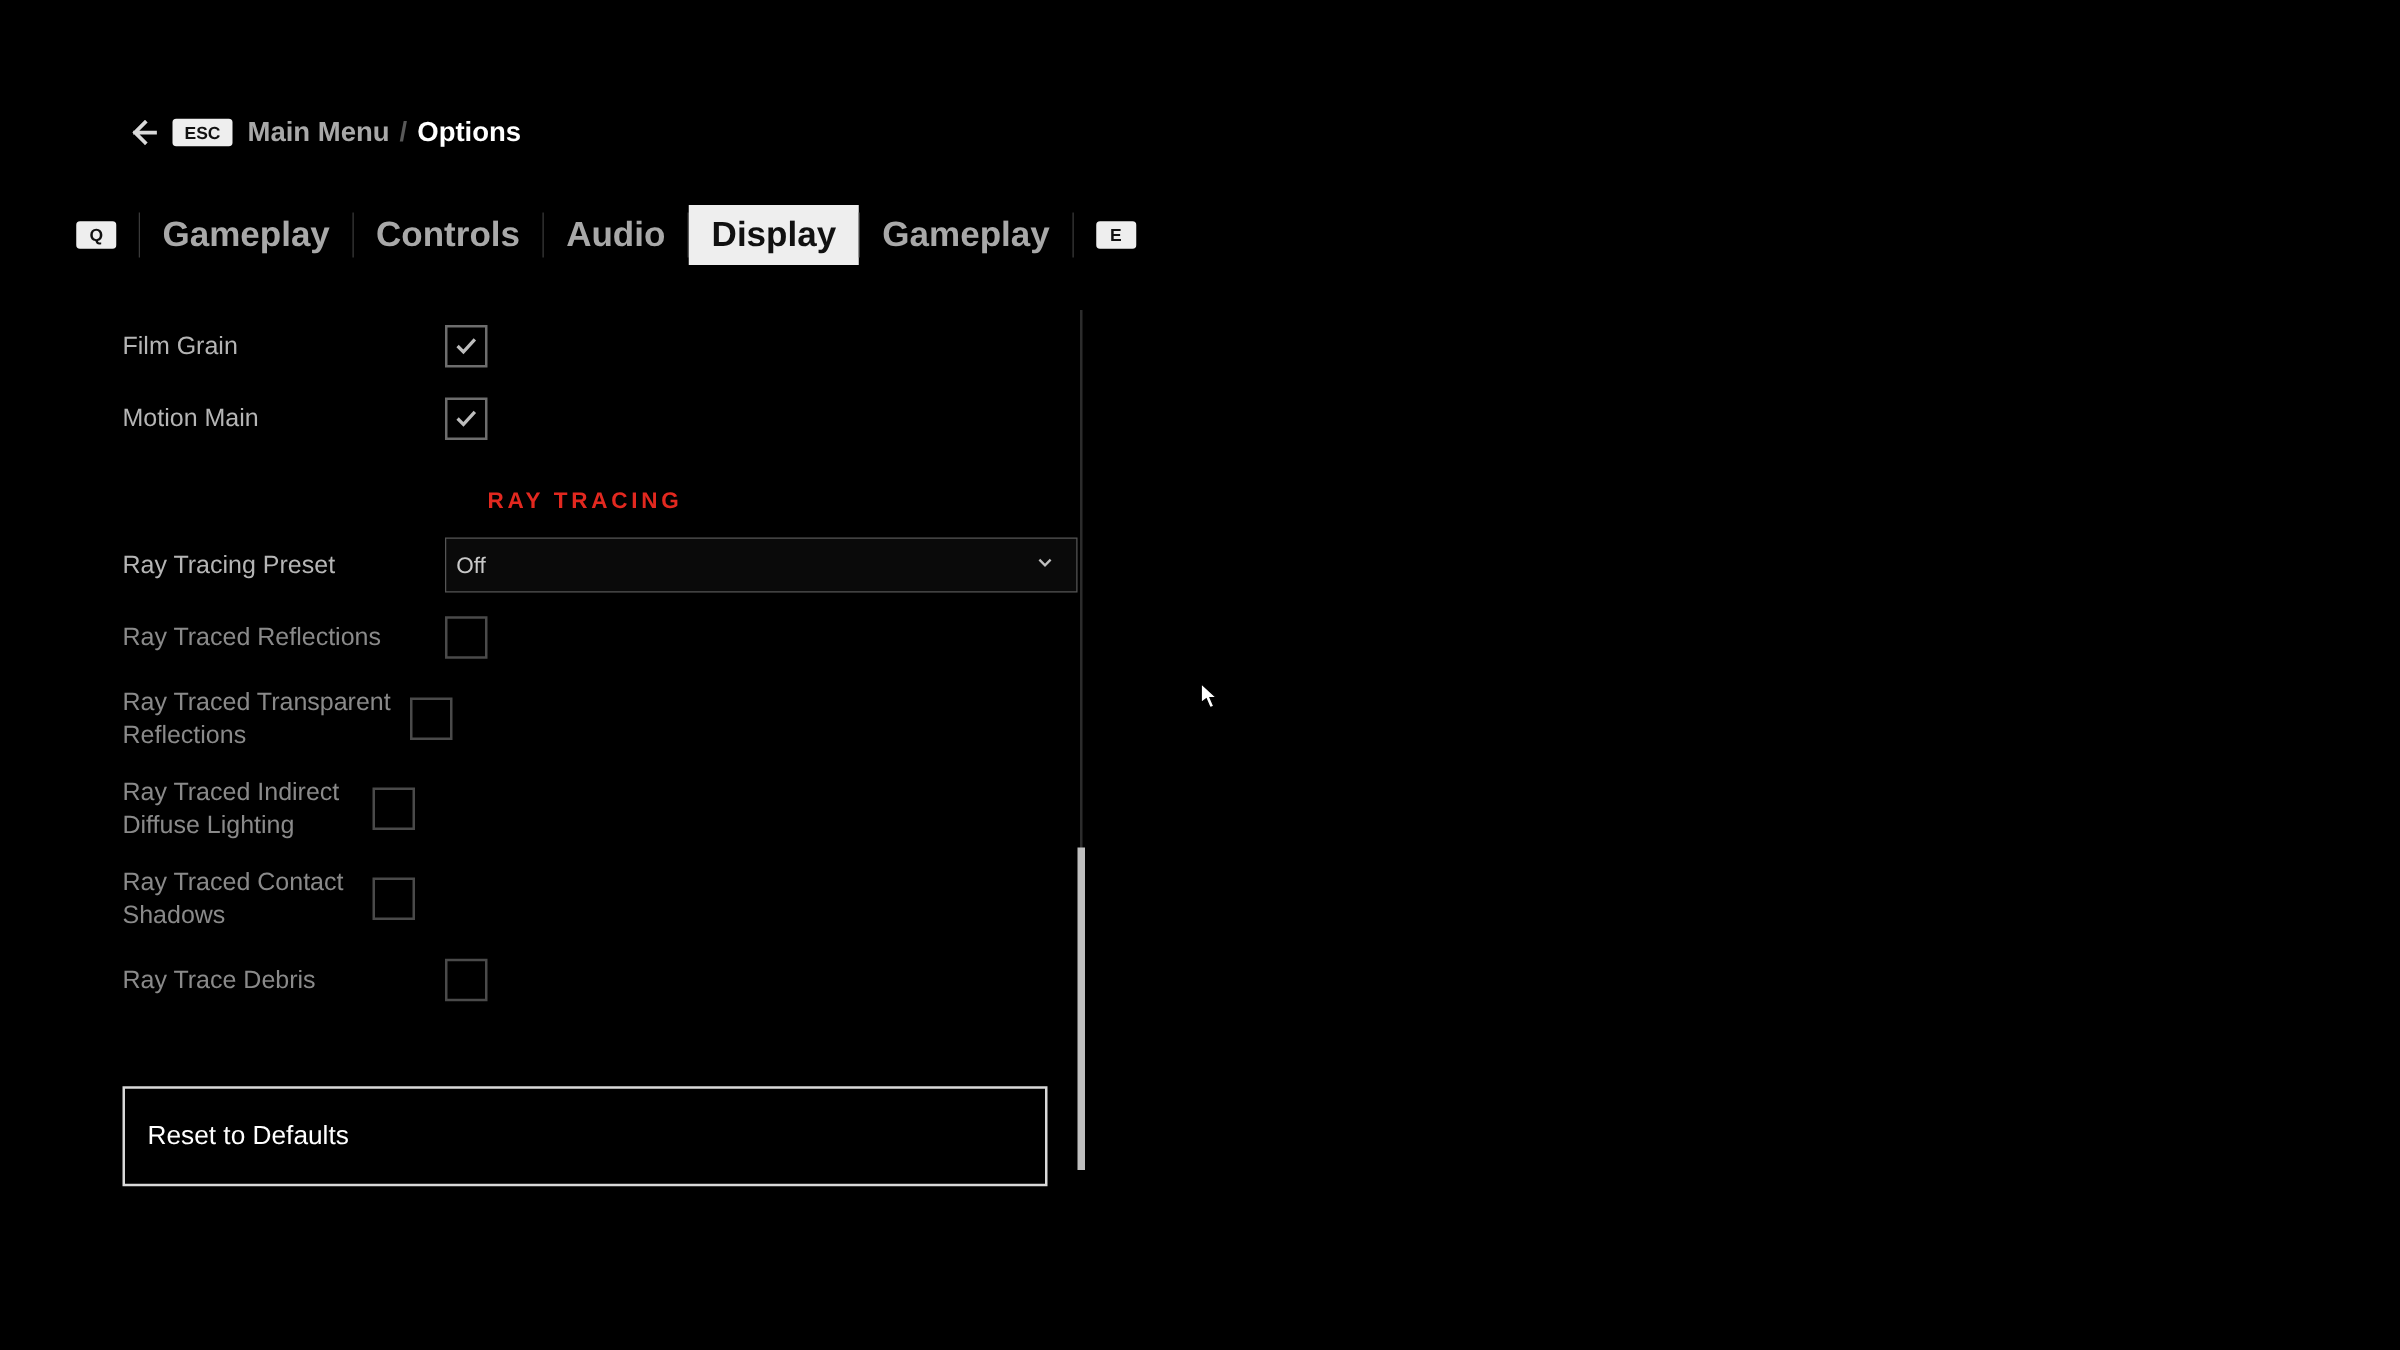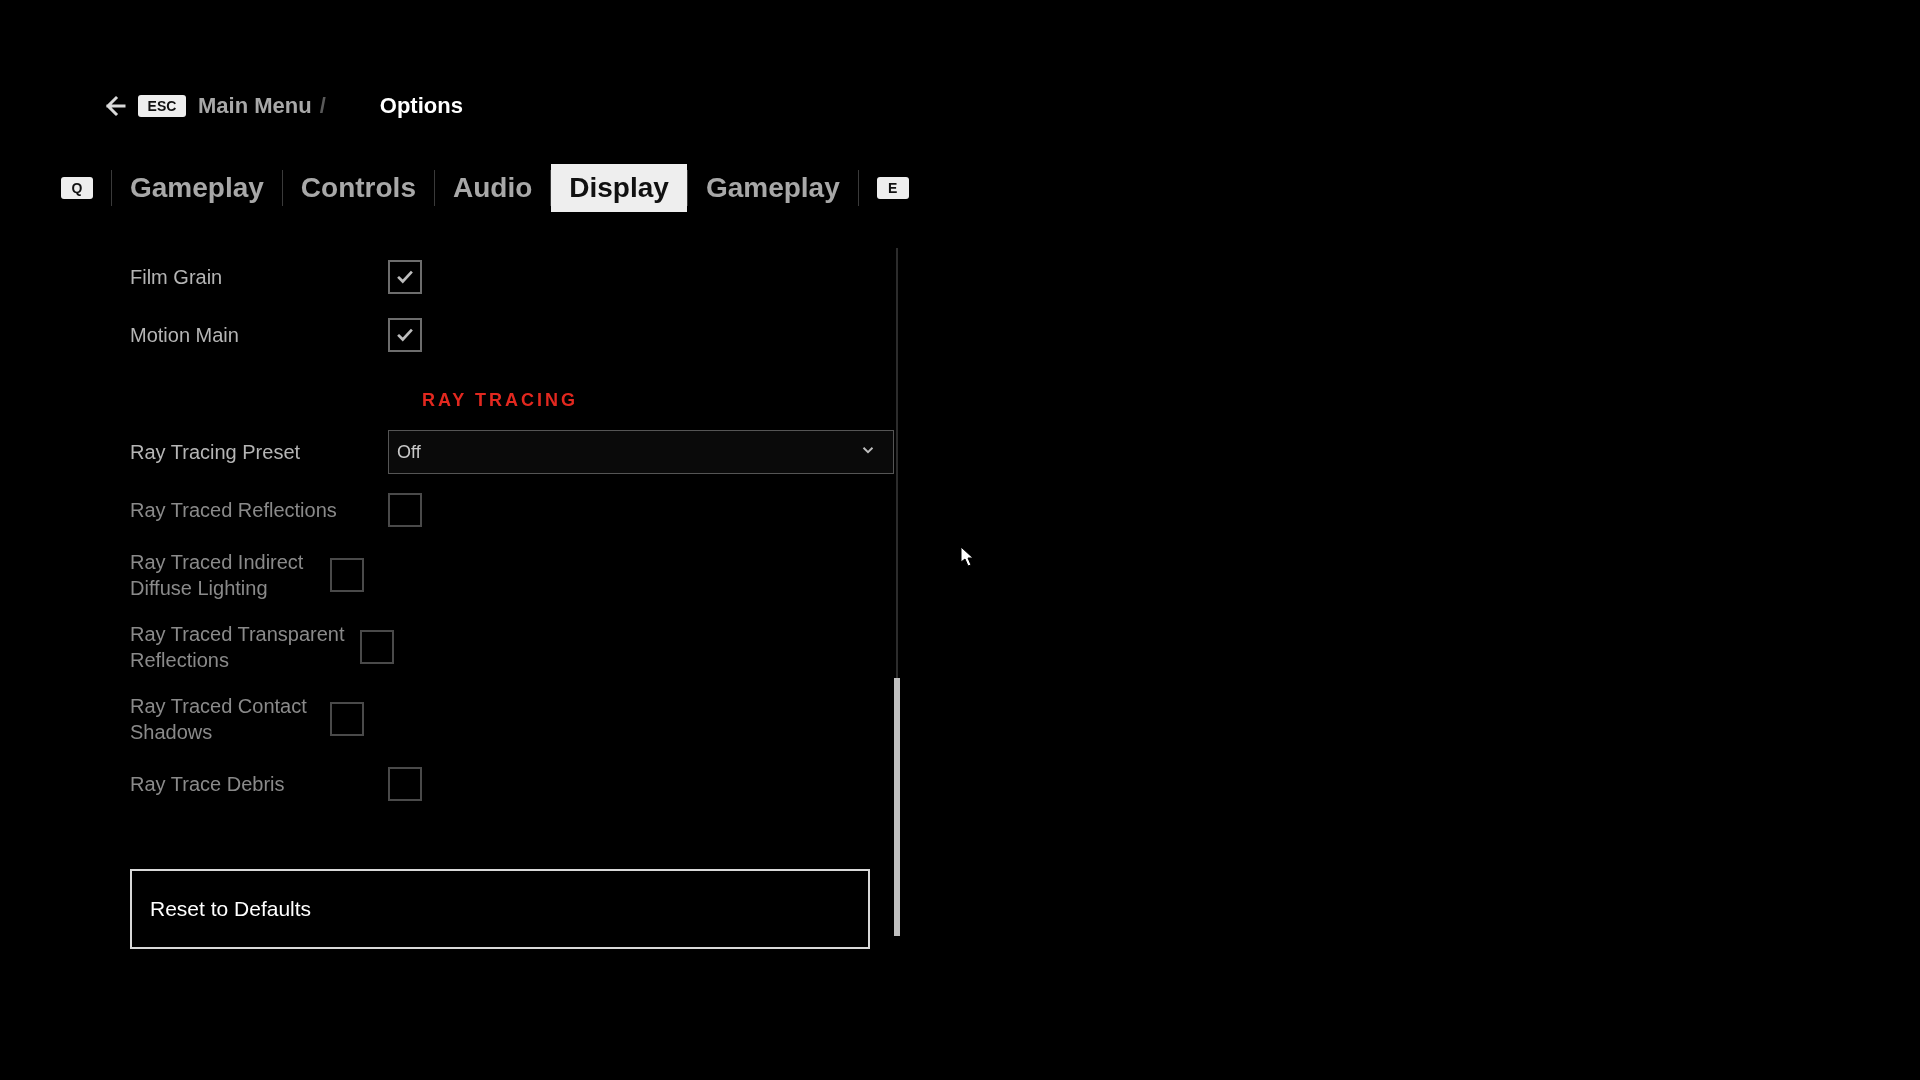--- a/index.html
+++ b/index.html
@@ -25,32 +25,32 @@
 
   .screen{position:relative;width:1920px;height:1080px;}
 
   
   .breadcrumb{position:absolute;left:102px;top:91px;height:30px;display:flex;align-items:center;font-size:22px;font-weight:700;letter-spacing:0px;}
   .arrow-back{width:24px;height:24px;display:flex;align-items:center;justify-content:center;color:var(--text);margin-right:12px;}
   .arrow-back svg{width:24px;height:24px;display:block;}
   .keycap{display:inline-flex;align-items:center;justify-content:center;background:var(--key-bg);color:var(--key-text);font-weight:700;font-size:14px;height:22px;min-width:36px;padding:0 6px;border-radius:3px;margin-right:12px;}
   .crumb-main{color:var(--text-dim);}
   .crumb-sep{color:#595959;margin:0 8px;font-weight:700;}
-  .crumb-current{color:#ffffff;margin-left:46px;}
+  .crumb-current{color:#ffffff;}
 
   
   .tabs-row{position:absolute;left:61px;top:164px;display:flex;align-items:stretch;height:48px;}
   .keycap-small{align-self:center;background:var(--key-bg);color:var(--key-text);font-weight:700;font-size:14px;height:22px;min-width:22px;padding:0 5px;border-radius:3px;display:flex;align-items:center;justify-content:center;}
   .tab-divider{width:1px;background:var(--divider);margin:6px 0;}
   .spacer-sm{width:18px;}
   .tab{display:flex;align-items:center;font-size:28px;font-weight:700;color:var(--text-dim);padding:0 18px;cursor:pointer;}
   .tab.active{background:var(--tab-active-bg);color:var(--tab-active-text);}
 
   
-  .panel{position:absolute;left:98px;top:248px;width:740px;height:688px;margin-left:32px;}
+  .panel{position:absolute;left:98px;top:248px;width:740px;height:688px;}
   .scroll-wrap{position:absolute;right:-30px;top:0;width:6px;height:688px;}
   .scroll-track{position:absolute;left:2px;top:0;width:2px;height:688px;background:var(--scroll-track);}
   .scroll-thumb{position:absolute;left:0;top:430px;width:6px;height:258px;background:var(--scroll-thumb);}
 
   .row{display:flex;align-items:center;min-height:58px;}
   .row .label{flex:0 0 258px;font-size:20px;color:var(--muted-label);line-height:1.3;}
   .row.dim .label{color:#8a8a8a;}
 
   .checkbox{width:30px;height:30px;border:2px solid var(--checkbox-border);display:flex;align-items:center;justify-content:center;}
   .checkbox.disabled{border-color:#4a4a4a;}
@@ -148,28 +148,28 @@
     </div>
 
     <div class="row dim">
       <div class="label">Ray Traced Reflections</div>
       <div class="checkbox disabled">
         
       </div>
     </div>
 
     <div class="row dim" style="min-height:72px">
+      <div class="label" style="max-width:230px">Ray Traced Transparent Reflections</div>
+      <div class="checkbox disabled">
+        
+      </div>
+    </div>
+
+    <div class="row dim" style="min-height:72px">
       <div class="label" style="max-width:200px">Ray Traced Indirect Diffuse Lighting</div>
-      <div class="checkbox disabled">
-        
-      </div>
-    </div>
-
-    <div class="row dim" style="min-height:72px">
-      <div class="label" style="max-width:230px">Ray Traced Transparent Reflections</div>
       <div class="checkbox disabled">
         
       </div>
     </div>
 
     <div class="row dim" style="min-height:72px">
       <div class="label" style="max-width:200px">Ray Traced Contact Shadows</div>
       <div class="checkbox disabled">
         
       </div>

